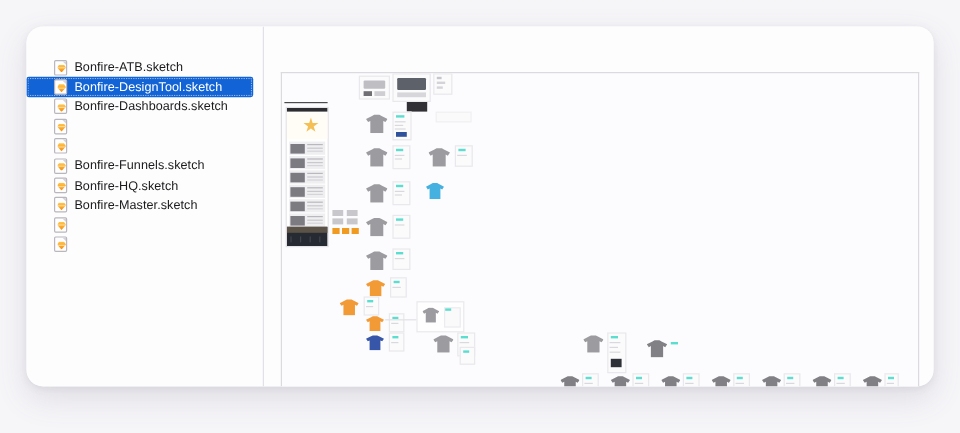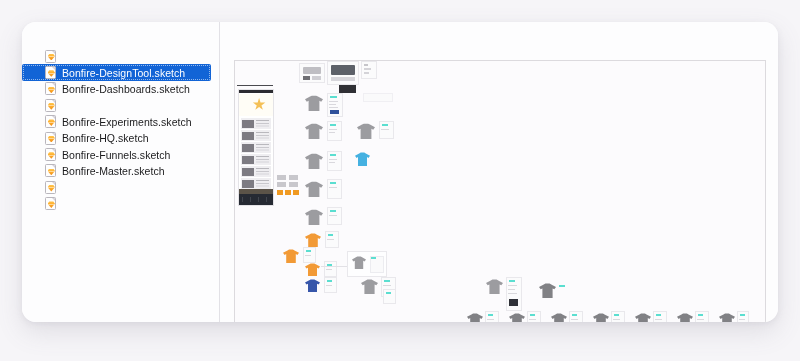--- a/index.html
+++ b/index.html
@@ -221,20 +221,21 @@
 <body>
 
 <div id="app-window">
 
   <div id="file-list-pane">
 
     <div class="file-row">
       <span class="file-icon">
           <span class="gem"></span>
         </span>
+      <span class="file-label">Bonfire-ATB.sketch</span>
     </div>
 
     <div class="file-row selected">
       <span class="file-icon">
           <span class="gem"></span>
         </span>
       <span class="file-label">Bonfire-DesignTool.sketch</span>
     </div>
 
     <div class="file-row">
@@ -247,35 +248,34 @@
     <div class="file-row">
       <span class="file-icon">
           <span class="gem"></span>
         </span>
     </div>
 
     <div class="file-row">
       <span class="file-icon">
           <span class="gem"></span>
         </span>
-      <span class="file-label">Bonfire-Experiments.sketch</span>
+    </div>
+
+    <div class="file-row">
+      <span class="file-icon">
+          <span class="gem"></span>
+        </span>
+      <span class="file-label">Bonfire-Funnels.sketch</span>
     </div>
 
     <div class="file-row">
       <span class="file-icon">
           <span class="gem"></span>
         </span>
       <span class="file-label">Bonfire-HQ.sketch</span>
-    </div>
-
-    <div class="file-row">
-      <span class="file-icon">
-          <span class="gem"></span>
-        </span>
-      <span class="file-label">Bonfire-Funnels.sketch</span>
     </div>
 
     <div class="file-row">
       <span class="file-icon">
           <span class="gem"></span>
         </span>
       <span class="file-label">Bonfire-Master.sketch</span>
     </div>
 
 

